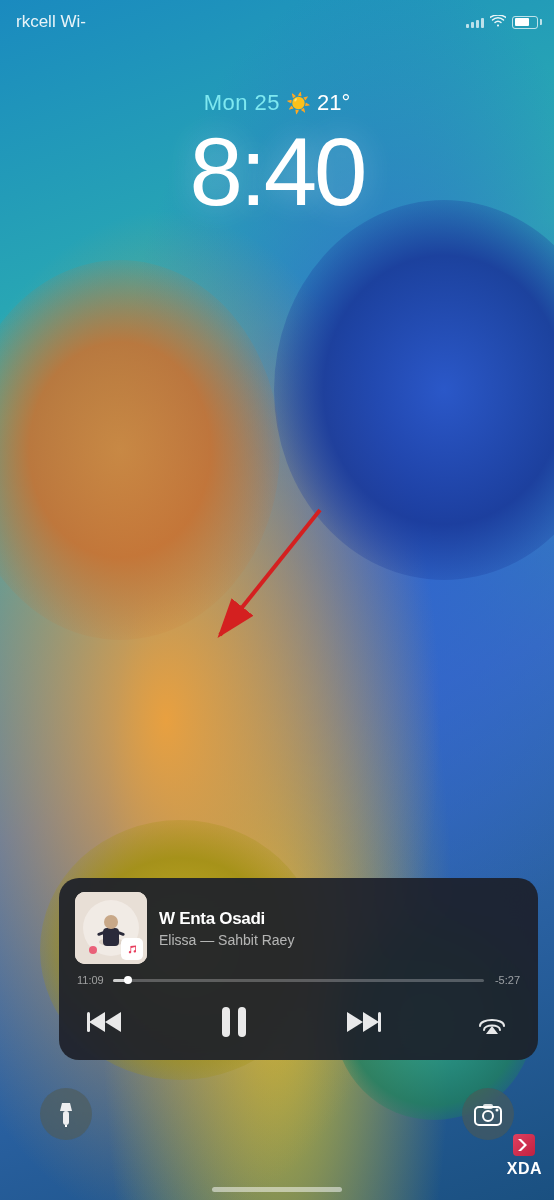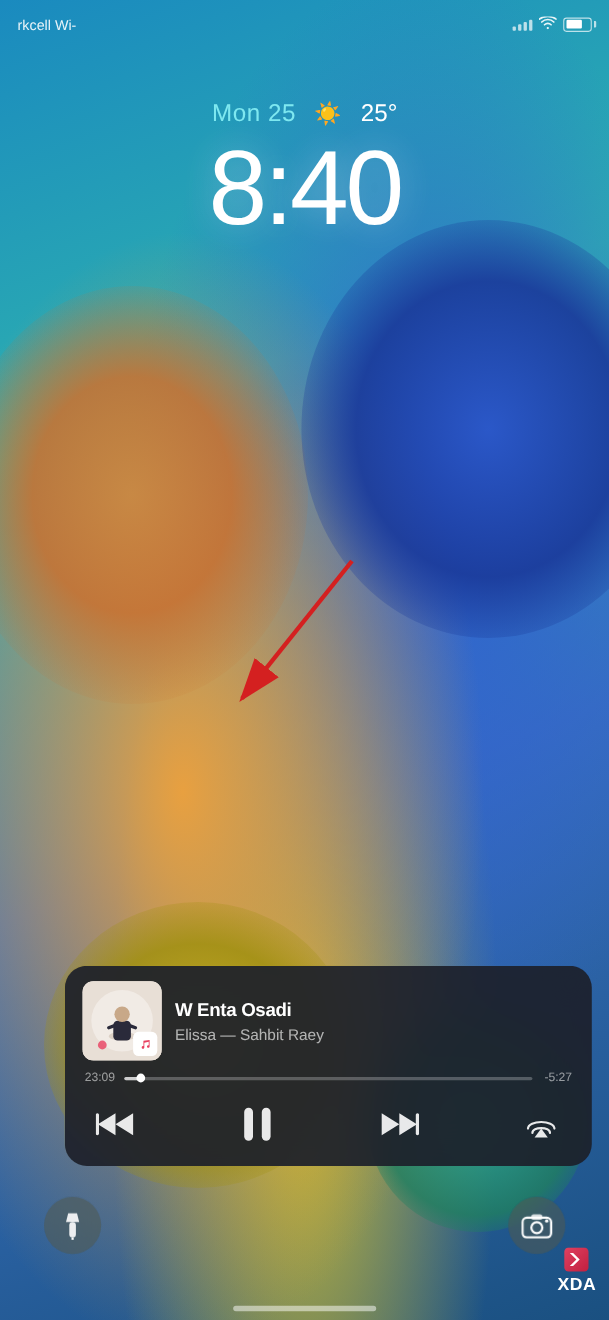--- a/index.html
+++ b/index.html
@@ -75,21 +75,21 @@
       height: 44px;
       display: flex;
       align-items: center;
       justify-content: space-between;
       padding: 0 16px;
       z-index: 10;
     }
 
     .status-carrier {
       color: white;
-      font-size: 13px;
+      font-size: 17px;
       font-weight: 500;
       opacity: 0.9;
     }
 
     .status-right {
       display: flex;
       align-items: center;
       gap: 6px;
     }
 
@@ -151,21 +151,21 @@
       right: 0;
       display: flex;
       flex-direction: column;
       align-items: center;
       z-index: 10;
     }
 
     .date-weather {
       display: flex;
       align-items: center;
-      gap: 17px;
+      gap: 6px;
       margin-bottom: 8px;
     }
 
     .date-text {
       color: #7ee8f0;
       font-size: 22px;
       font-weight: 400;
       letter-spacing: 0.5px;
     }
 
@@ -446,21 +446,21 @@
     <div class="battery-icon">
       <div class="battery-fill"></div>
     </div>
   </div>
 </div>
 
 <div class="lock-content">
   <div class="date-weather">
     <span class="date-text">Mon 25</span>
     <span class="weather-icon">☀️</span>
-    <span class="temp-text">25°</span>
+    <span class="temp-text">21°</span>
   </div>
   <div class="time-display">8:40</div>
 </div>
 
 <div class="arrow-container">
   <svg class="red-arrow" viewBox="0 0 200 200" fill="none" xmlns="http://www.w3.org/2000/svg">
     <defs>
       <marker id="arrowhead" markerWidth="10" markerHeight="7" refX="9" refY="3.5" orient="auto">
         <polygon points="0 0, 10 3.5, 0 7" fill="#d42020"></polygon>
       </marker>
@@ -499,21 +499,21 @@
       </div>
     </div>
 
     <div class="music-info">
       <div class="song-title">W Enta Osadi</div>
       <div class="song-artist">Elissa — Sahbit Raey</div>
     </div>
   </div>
 
   <div class="progress-container">
-    <span class="time-label">23:09</span>
+    <span class="time-label">11:09</span>
     <div class="progress-bar">
       <div class="progress-fill"></div>
       <div class="progress-dot"></div>
     </div>
     <span class="time-label" style="text-align:right;">-5:27</span>
   </div>
 
   <div class="music-controls">
     <div class="ctrl-btn">
       <svg width="36" height="28" viewBox="0 0 36 28" fill="white">

